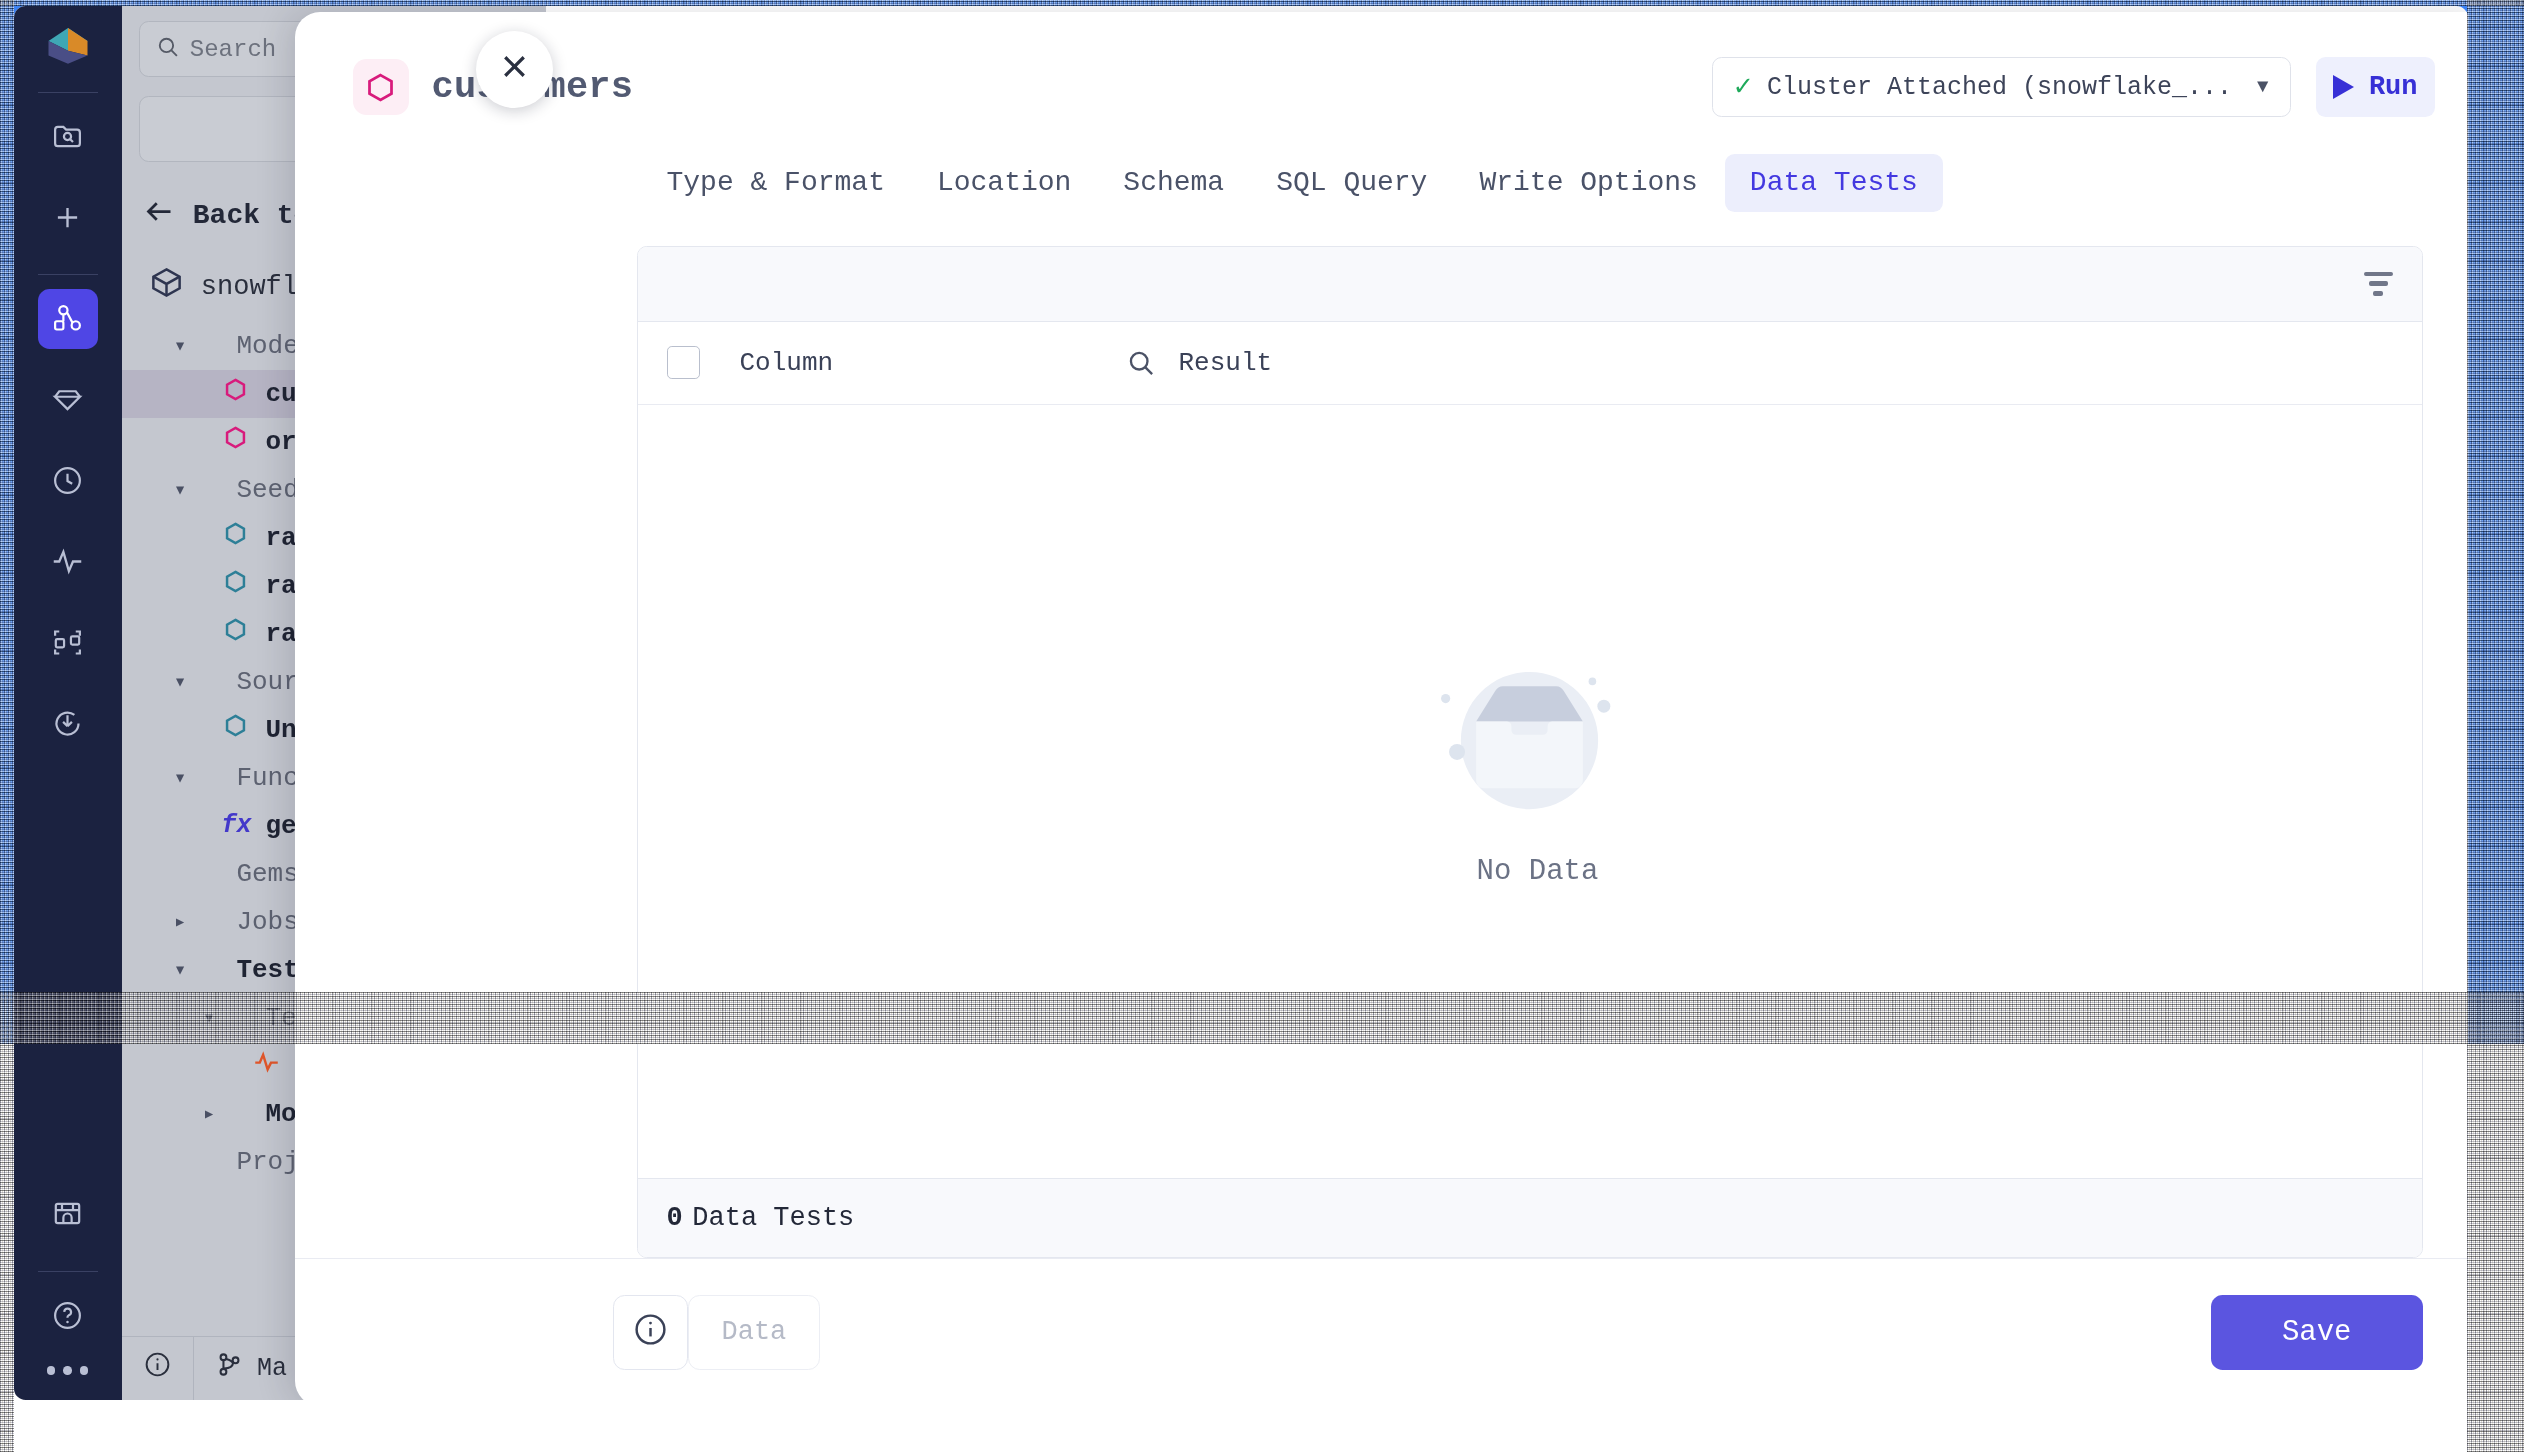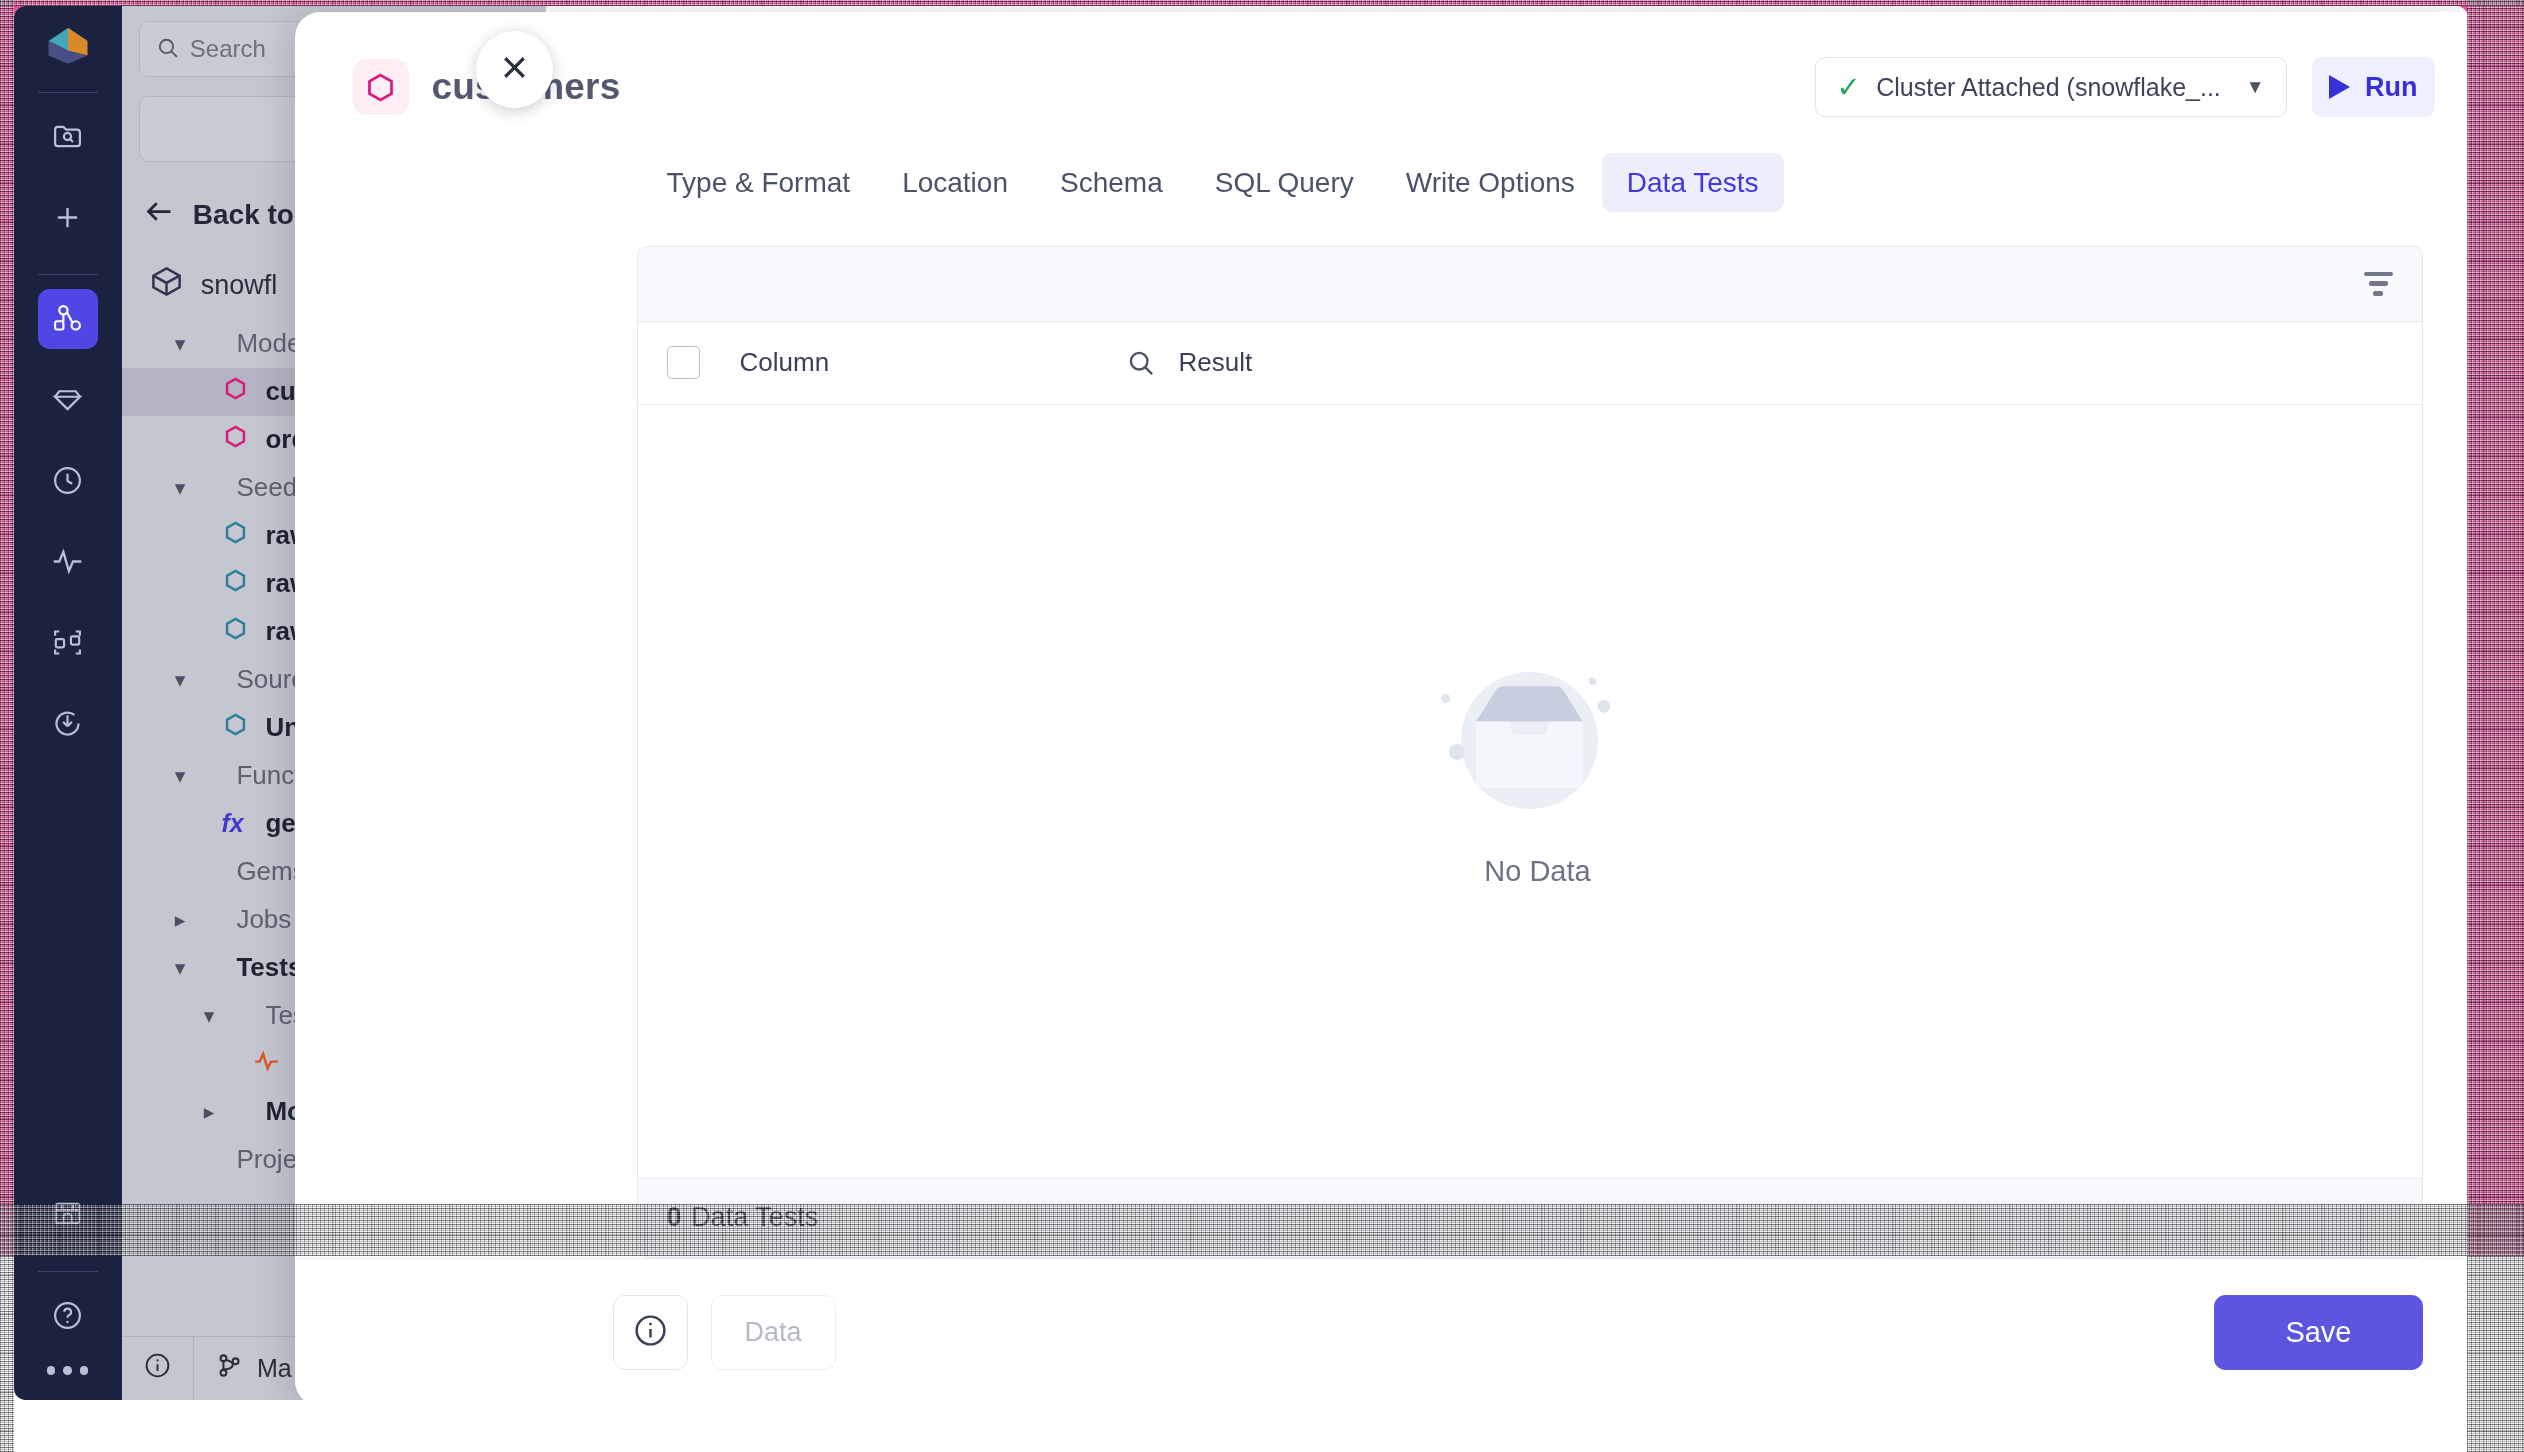--- a/index.html
+++ b/index.html
@@ -6,22 +6,23 @@
   * { box-sizing: border-box; margin: 0; padding: 0; }
   html, body {
     width: 2525px; height: 1452px;
     background: #ffffff;
     font-family: "Liberation Sans", sans-serif;
     overflow: hidden;
   }
 
   #root {
     position: relative;
-    width: 2525px; height: 1256px;
-    background: #ec4899;
+    width: 2525px; height: 1044px;
+    background: #3b82f6;
+    font-family: Liberation Mono, monospace;
   }
 
   
   .noise-frame {
     position: absolute; inset: 0;
     pointer-events: none;
     z-index: 90;
   }
   .noise-edge {
     position: absolute;
@@ -354,21 +355,20 @@
     font-size: 27px; color: #232838;
   }
   .panel-footer b { font-weight: 700; margin-right: 9.6px; }
 
   
   .modal-footer {
     border-top: 1px solid #e9ebf2;
     height: 148px;
     display: flex; align-items: center;
     padding: 0 58px 0 318px;
-    gap: 23px;
   }
   .icon-btn {
     width: 75px; height: 75px;
     border: 1px solid #e3e6ef; border-radius: 11.6px;
     background: #fff;
     display: flex; align-items: center; justify-content: center;
     cursor: pointer;
   }
   .icon-btn svg { width: 37px; height: 37px; color: #3a4157; }
   .btn-disabled {

